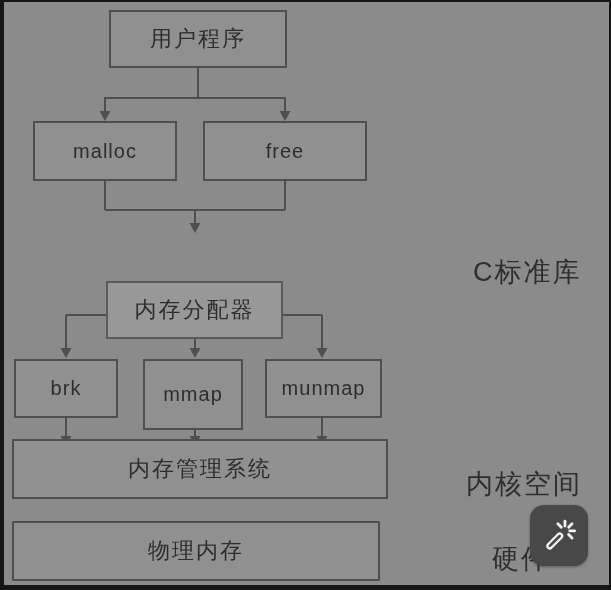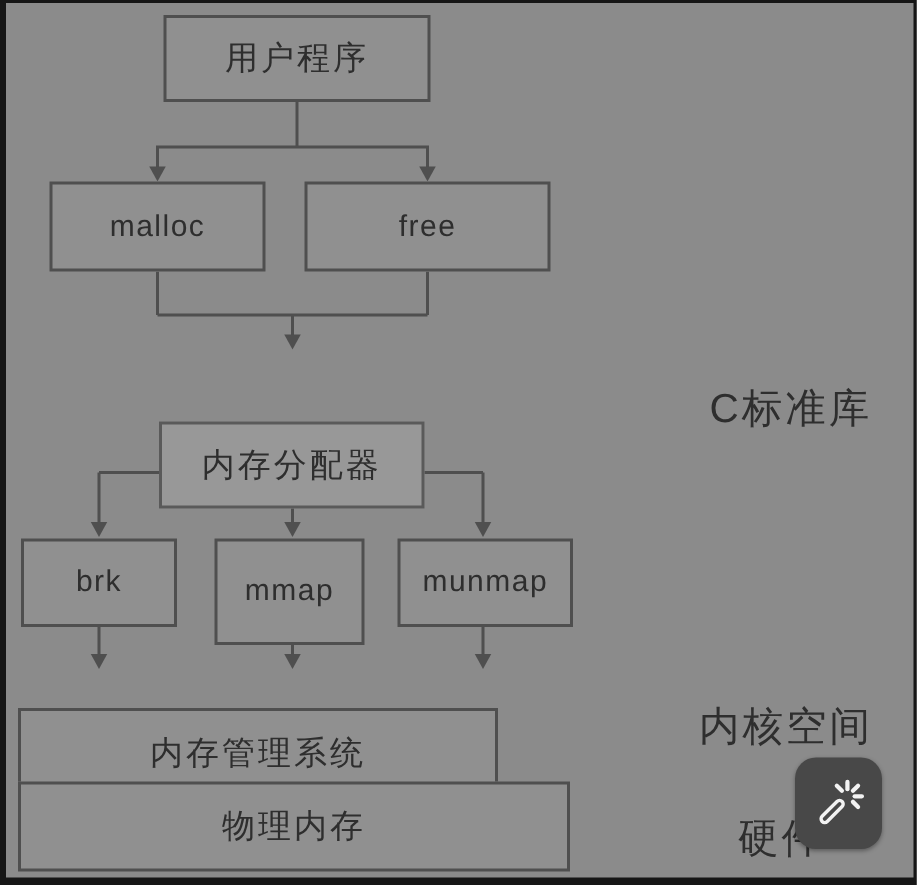--- a/index.html
+++ b/index.html
@@ -28,21 +28,21 @@
   }
   .node .zh{font-size:22px; letter-spacing:2px;}
   .node .mono{font-family:Liberation Sans, sans-serif; font-size:20px; letter-spacing:1px;}
   .n-user{left:105px; top:8px;  width:178px; height:58px;}
   .n-malloc{left:29px; top:119px; width:144px; height:60px;}
   .n-free{left:199px; top:119px; width:164px; height:60px;}
   .n-alloc{left:102px; top:231px; width:177px; height:58px; background:var(--allocator-fill); border-color:var(--allocator-border);margin-top:48px;}
   .n-brk{left:10px;  top:357px; width:104px; height:59px;}
   .n-mmap{left:139px; top:357px; width:100px; height:71px;}
   .n-munmap{left:261px; top:357px; width:117px; height:59px;}
-  .n-mmsys{left:8px; top:470px; width:320px; height:60px;}
+  .n-mmsys{left:8px; top:437px; width:376px; height:60px;}
   .n-phys{left:8px; top:519px; width:368px; height:60px;}
   .layer-label{
     position:absolute; color:var(--text); font-size:27px; letter-spacing:2px; white-space:nowrap;
   }
   .l-user{left:461px; top:18px;}
   .l-clib{left:469px; top:252px;}
   .l-kernel{left:462px; top:464px;}
   .l-hw{left:488px; top:539px;}
   .fab{
     position:absolute; left:526px; top:503px; width:58px; height:61px;

